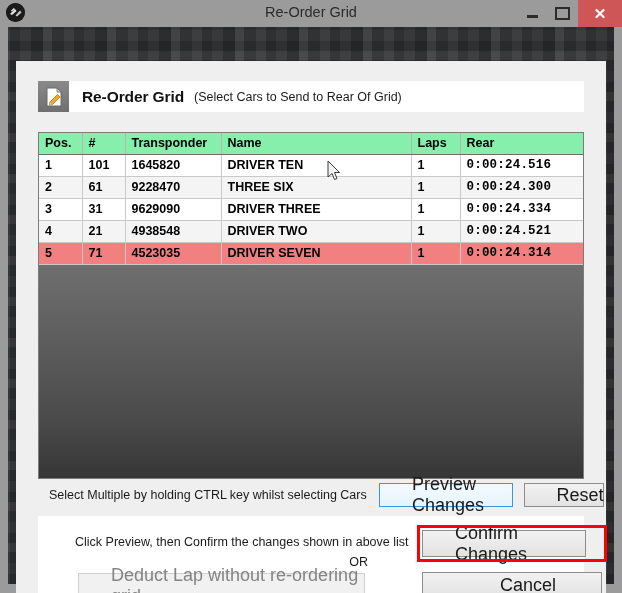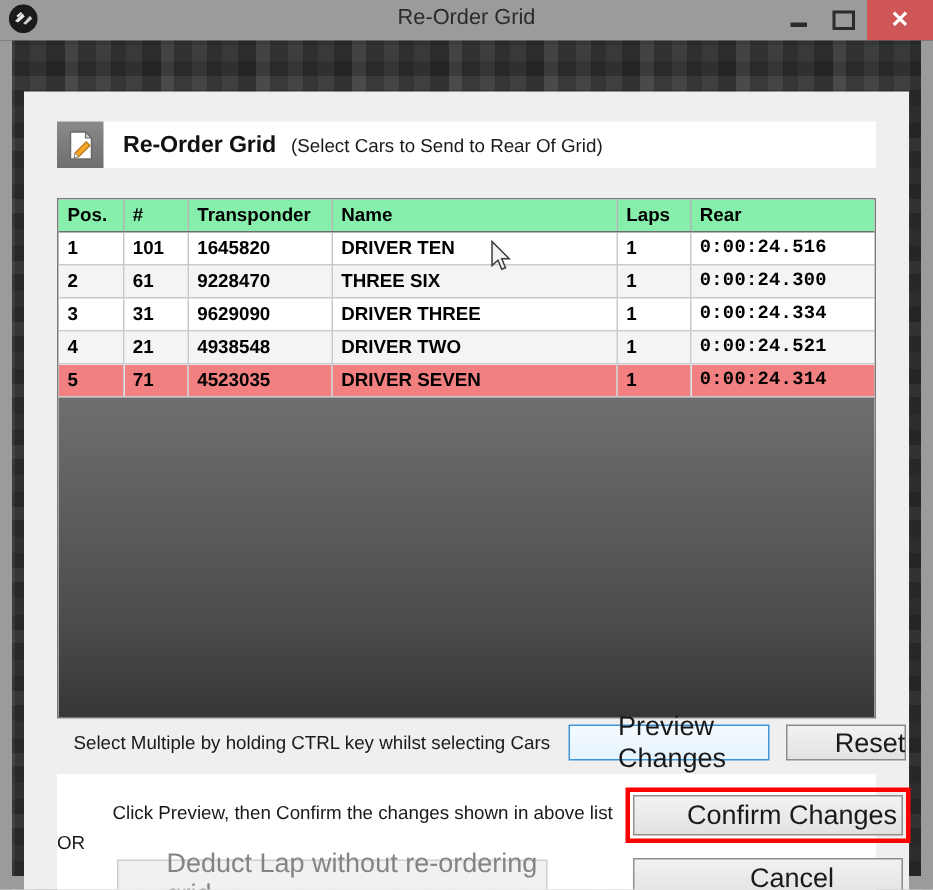--- a/index.html
+++ b/index.html
@@ -220,25 +220,25 @@
     width: 546px; height: 92px;
     background: #ffffff;
     box-sizing: border-box;
   }
   #bp-line1 {
     position: absolute; left: 37px; top: 19px;
     font-size: 12.5px; color: #1a1a1a;
   }
   #bp-or {
     position: absolute; left: 0; top: 39px; width: 330px;
-    text-align: left;
+    text-align: right;
     font-size: 12.5px; color: #1a1a1a;
   }
   #btn-deduct  { left: 40px;  top: 57px; width: 287px; height: 25px; }
-  #btn-confirm { left: 384px; top: 14px; width: 180px; height: 27px; }
+  #btn-confirm { left: 384px; top: 14px; width: 164px; height: 27px; }
   #btn-cancel  { left: 384px; top: 56px; width: 180px; height: 26px; }
 
   #annot-box {
     position: absolute;
     left: 379px; top: 9px;
     width: 190px; height: 37px;
     border: 3px solid #ff0000;
     box-sizing: border-box;
     pointer-events: none;
   }

